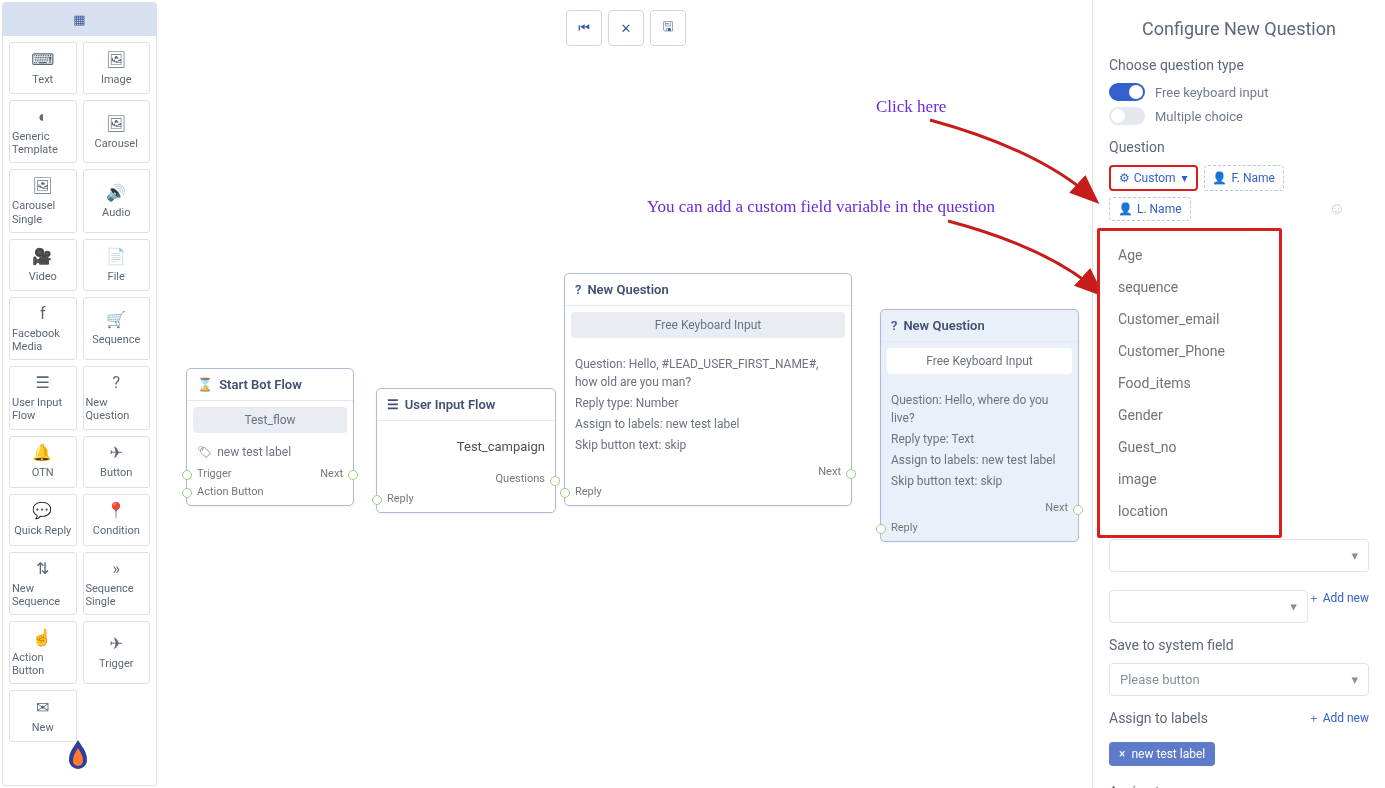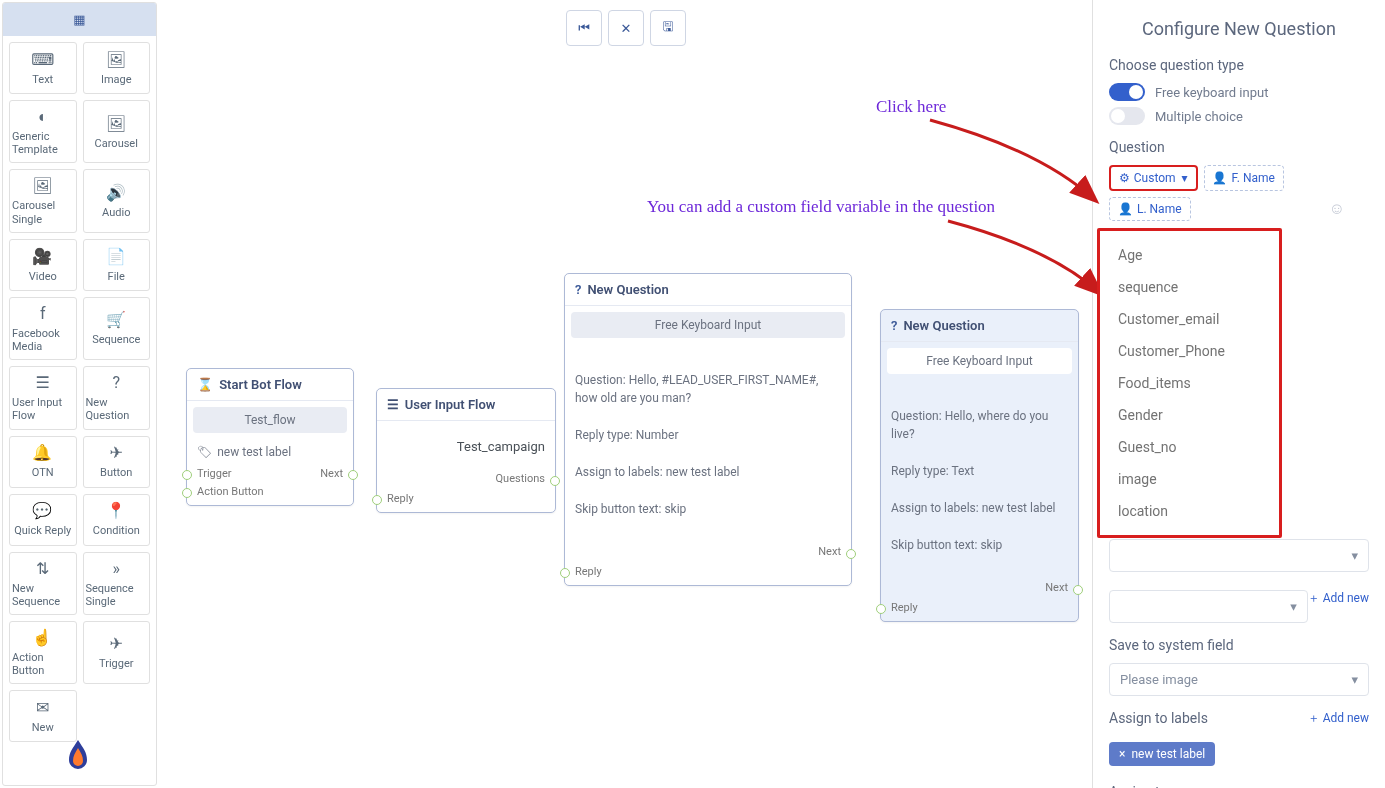--- a/index.html
+++ b/index.html
@@ -22,21 +22,21 @@
 .top-btn { width: 36px; height: 36px; border: 1px solid #cfd6e4; border-radius: 4px; background: #fff; color: #3b5998; display: flex; align-items: center; justify-content: center; cursor: pointer; }
 
 
 .node { position: absolute; border: 1px solid #adb9d6; border-radius: 5px; background: #fff; box-shadow: 0 1px 2px rgba(0,0,0,0.05); }
 .node-start { left: 26px; top: 368px; width: 168px; }
 .node-userinput { left: 216px; top: 388px; width: 180px; }
 .node-q1 { left: 404px; top: 273px; width: 288px; }
 .node-q2 { left: 720px; top: 309px; width: 199px; background: #eaf0fa; }
 .node-head { display: flex; align-items: center; gap: 6px; padding: 8px 10px; font-weight: 600; color: #415073; border-bottom: 1px solid #e5e9f2; font-size: 13px; }
 .node-body { padding: 8px 10px; font-size: 12px; color: #6b7280; }
-.node-row { margin: 19px 0; line-height: 1.5; }
+.node-row { margin: 3px 0; line-height: 1.5; }
 .node-badge { background: #e9ecf3; border-radius: 4px; text-align: center; padding: 6px; margin: 6px; font-size: 12px; color: #6b7280; }
 .labelrow { display: flex; align-items: center; gap: 5px; padding: 6px 10px; font-size: 12px; color: #6b7280; }
 .port { position: absolute; width: 10px; height: 10px; border: 1px solid #9fcf7b; background: #fff; border-radius: 50%; }
 .port-label { position: absolute; font-size: 11px; color: #777; }
 
 
 .right-panel { position: absolute; right: 0; top: 0; width: 293px; height: 788px; border-left: 1px solid #e0e0e0; padding: 18px 16px 0; overflow: hidden; }
 .panel-title { font-size: 18px; color: #5c677d; margin-bottom: 18px; text-align: center; }
 .section-title { font-size: 14px; color: #5c677d; margin: 14px 0 10px; }
 .toggle-row { display: flex; align-items: center; gap: 10px; margin: 6px 0; }
@@ -318,21 +318,21 @@
     </div>
 
   <div class="section-title" style="margin-top:18px"><span></span><span class="add-new"><span>＋</span> <span>Add new</span></span></div>
   <div class="small-dropdown">
       <span></span>
       <span>▾</span>
     </div>
 
   <div class="section-title">Save to system field</div>
   <div class="small-dropdown">
-      <span>Please image</span>
+      <span>Please button</span>
       <span>▾</span>
     </div>
 
   <div class="section-title"><span>Assign to labels</span><span class="add-new"><span>＋</span> <span>Add new</span></span></div>
   <div class="chip">
       <span>×</span>
       <span>new test label</span>
     </div>
 
   <div class="section-title" style="margin-top:18px">Assign to a messenger sequence</div>

